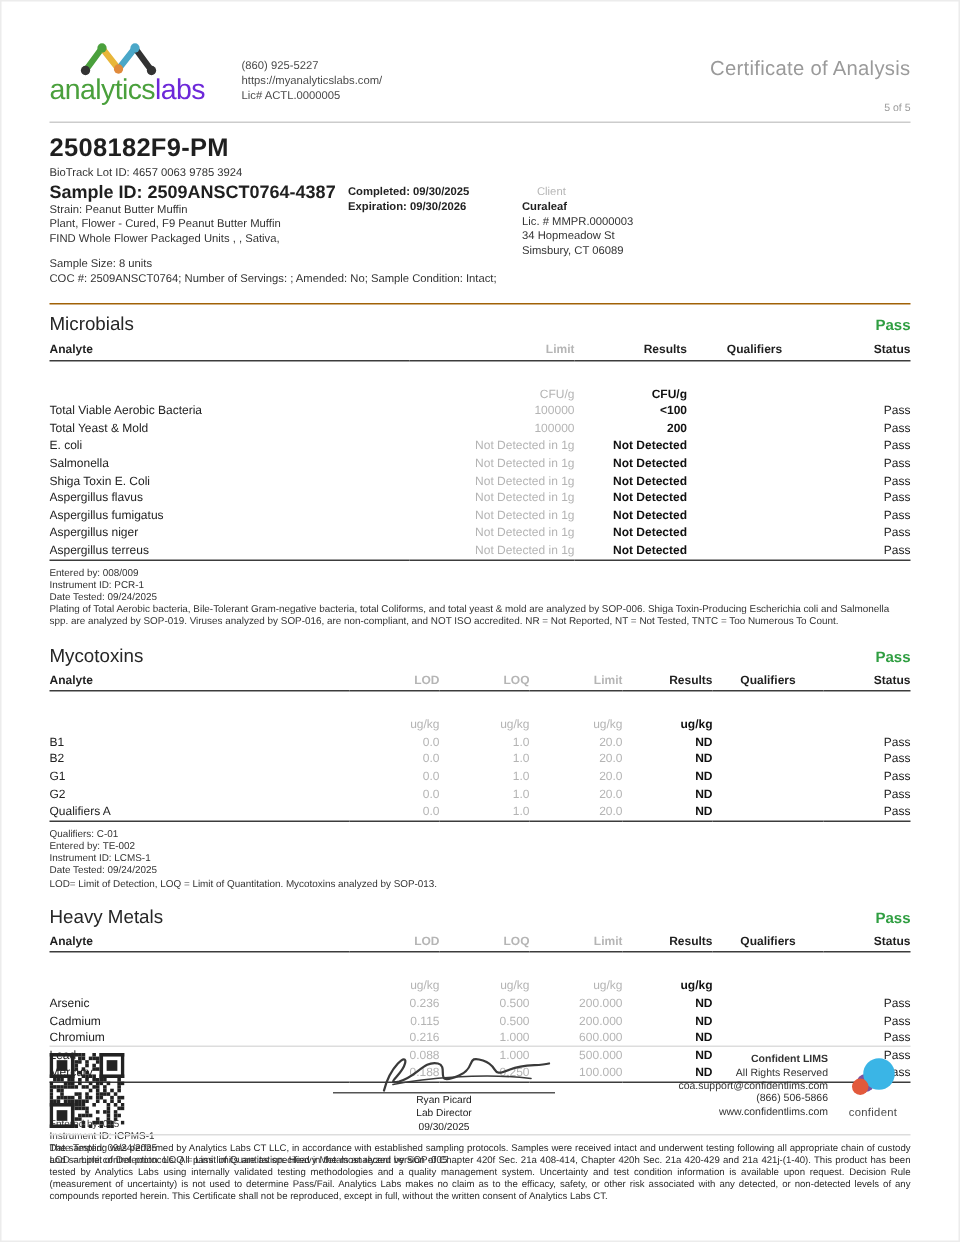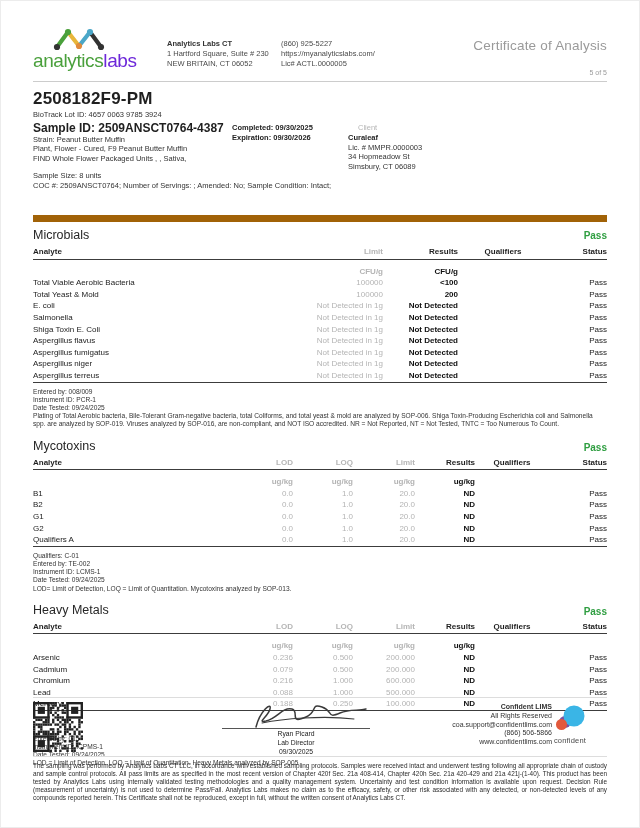--- a/index.html
+++ b/index.html
@@ -33,54 +33,54 @@
   .gap8{height:8px;}
   .sg-mid{width:116px;padding-top:2px;}
   .sg-mid .small{font-weight:bold;color:#222;line-height:10px;}
   .sg-client{padding-top:2px;}
   .client-label{font-size:7.5px;color:#b5b5b5;line-height:10px;margin-left:10px;}
   .client-name{font-size:7.5px;font-weight:bold;line-height:10px;}
   .sg-client .small{color:#333;line-height:9.5px;}
 
   
   .sec-head{display:flex;justify-content:space-between;align-items:flex-end;margin:10px 33px 4px;}
-  .sec-head.first{border-top:7px solid #a16207;padding-top:6px;margin-top:25px;align-items:center;}
+  .sec-head.first{border-top:1px solid #a16207;padding-top:6px;margin-top:12px;}
   .sec-title{font-size:12.5px;color:#262626;}
   .sec-pass{font-size:10px;font-weight:bold;color:#2f9e41;}
 
   table{border-collapse:collapse;table-layout:fixed;width:574px;margin:0 33px;font-size:8px;}
   td{padding:1px 0;line-height:9.6px;overflow:hidden;white-space:nowrap;}
   .thead td{font-weight:bold;border-bottom:1.3px solid #3c3c3c;padding:1px 0 2px;color:#1f1f1f;}
   .thead td.hg{color:#b5b5b5;}
   .hl{text-align:left;}
   .hg{text-align:right;}
   .hd{text-align:right;}
   .hc{text-align:center;}
   .c-left{text-align:left;color:#222;}
   .c-gray{text-align:right;color:#b4b4b4;}
   .c-res{text-align:right;font-weight:bold;color:#111;}
   .c-qual{text-align:center;color:#222;}
   .c-stat{text-align:right;color:#222;}
-  .units td{padding-top:7px;font-weight:bold;}
+  .units td{padding-top:17px;}
   .tb tr:last-child td{border-bottom:1.3px solid #3c3c3c;}
 
   .notes{margin:5px 33px 0;font-size:6.6px;line-height:8.2px;color:#333;}
   .notes div{max-width:574px;}
 
   
   .frule-top{position:absolute;left:33px;right:33px;top:697px;border-top:1px solid #dddddd;}
   .frule-bot{position:absolute;left:33px;right:33px;top:756px;border-top:1px solid #dddddd;}
   .qr{position:absolute;left:33px;top:702px;width:50px;height:50px;}
   .sig-wrap{position:absolute;left:222px;top:699px;width:148px;text-align:center;}
   .sig-svg{display:block;margin:0 auto -3px;}
   .sig-line{border-top:1.5px solid #555;}
   .sig-meta{font-size:6.8px;line-height:8px;color:#222;margin-top:1px;}
   .lims{position:absolute;right:88px;top:703px;text-align:right;font-size:7px;line-height:8.8px;color:#333;}
   .lims .b{font-weight:bold;}
-  .conf-logo{position:absolute;right:48px;top:704px;width:44px;text-align:center;}
+  .conf-logo{position:absolute;right:36px;top:704px;width:44px;text-align:center;}
   .conf-logo .word{font-size:7.5px;color:#4a4a4a;margin-top:0px;letter-spacing:0.2px;}
   .disclaimer{position:absolute;left:33px;right:33px;top:762px;font-size:6.4px;line-height:8px;color:#2c2c2c;text-align:justify;}
 </style>
 </head>
 <body>
 
 <div class="page">
 
   <div class="header">
     <div class="logo-block">
@@ -90,25 +90,20 @@
         <line x1="28" y1="20" x2="39" y2="6" stroke="#4aa7c8" stroke-width="4.2" stroke-linecap="round"></line>
         <line x1="39" y1="6" x2="50" y2="21" stroke="#333333" stroke-width="4.2" stroke-linecap="round"></line>
         <circle cx="6" cy="21" r="3.1" fill="#333333"></circle>
         <circle cx="17" cy="6" r="3.1" fill="#4aa03c"></circle>
         <circle cx="28" cy="20" r="3.1" fill="#e08a3c"></circle>
         <circle cx="39" cy="6" r="3.1" fill="#4aa7c8"></circle>
         <circle cx="50" cy="21" r="3.1" fill="#333333"></circle>
       </svg>
       <div class="logo-word"><span class="g">analytics</span><span class="d">labs</span></div>
     </div>
-    <div class="labinfo c1">
-      <div class="b">Analytics Labs CT</div>
-      <div>1 Hartford Square, Suite # 230</div>
-      <div>NEW BRITAIN, CT 06052</div>
-    </div>
     <div class="labinfo c2">
       <div>(860) 925-5227</div>
       <div>https://myanalyticslabs.com/</div>
       <div>Lic# ACTL.0000005</div>
     </div>
     <div class="head-right">
       <div class="doc-title">Certificate of Analysis</div>
       <div class="page-num">5 of 5</div>
     </div>
   </div>
@@ -375,21 +370,21 @@
           <td class="c-left">Arsenic</td>
           <td class="c-gray">0.236</td>
           <td class="c-gray">0.500</td>
           <td class="c-gray">200.000</td>
           <td class="c-res">ND</td>
           <td class="c-qual"></td>
           <td class="c-stat">Pass</td>
         </tr>
         <tr>
           <td class="c-left">Cadmium</td>
-          <td class="c-gray">0.079</td>
+          <td class="c-gray">0.115</td>
           <td class="c-gray">0.500</td>
           <td class="c-gray">200.000</td>
           <td class="c-res">ND</td>
           <td class="c-qual"></td>
           <td class="c-stat">Pass</td>
         </tr>
         <tr>
           <td class="c-left">Chromium</td>
           <td class="c-gray">0.216</td>
           <td class="c-gray">1.000</td>

